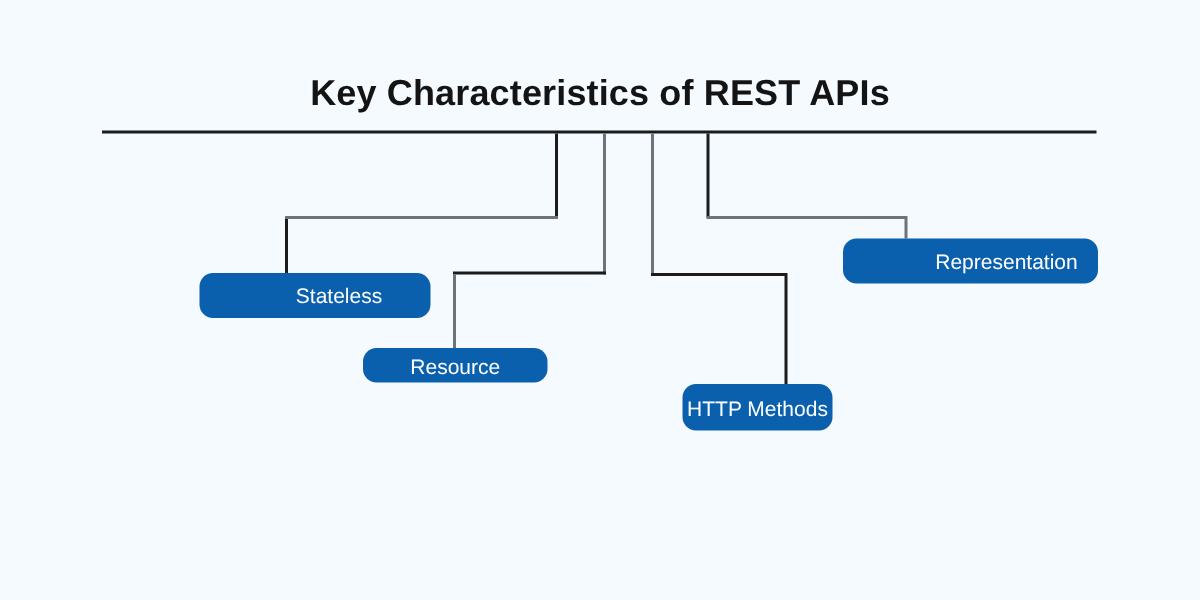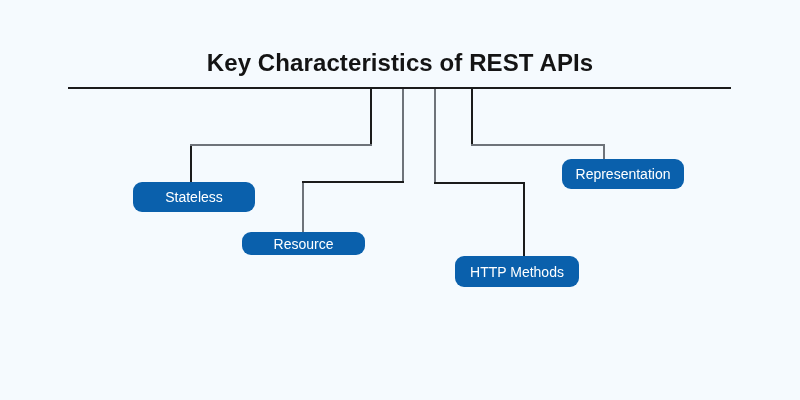--- a/index.html
+++ b/index.html
@@ -53,24 +53,24 @@
     position: absolute;
     background: #0A60AC;
     color: #FFFFFF;
     border-radius: 9px;
     display: flex;
     align-items: center;
     justify-content: center;
     font-size: 14px;
     line-height: 1;
   }
-  .node-stateless      { left: 133px; top: 182px; width: 122px; height: 30px; }
+  .node-stateless      { left: 133px; top: 182px; width: 122px; height: 30px; padding-left: 32px; }
   .node-resource       { left: 242px; top: 232px; width: 123px; height: 23px; }
-  .node-http-methods   { left: 455px; top: 256px; width: 124px; height: 31px; }
-  .node-representation { left: 562px; top: 159px; width: 122px; height: 30px; }
+  .node-http-methods   { left: 455px; top: 256px; width: 100px; height: 31px; }
+  .node-representation { left: 562px; top: 159px; width: 122px; height: 30px; padding-left: 48px; }
 </style>
 </head>
 <body>
 
 <div class="canvas">
 
   <div class="diagram-title">Key Characteristics of REST APIs</div>
 
   <div class="seg h black rule"></div>
 

